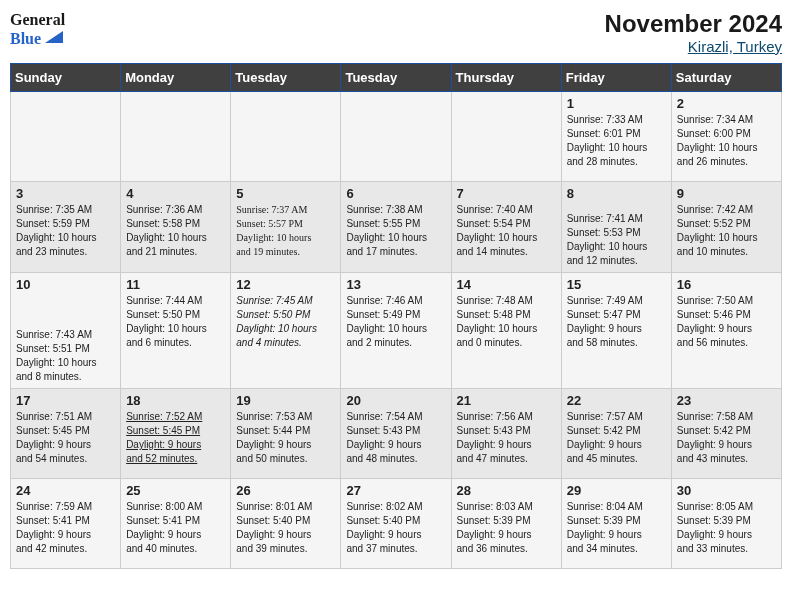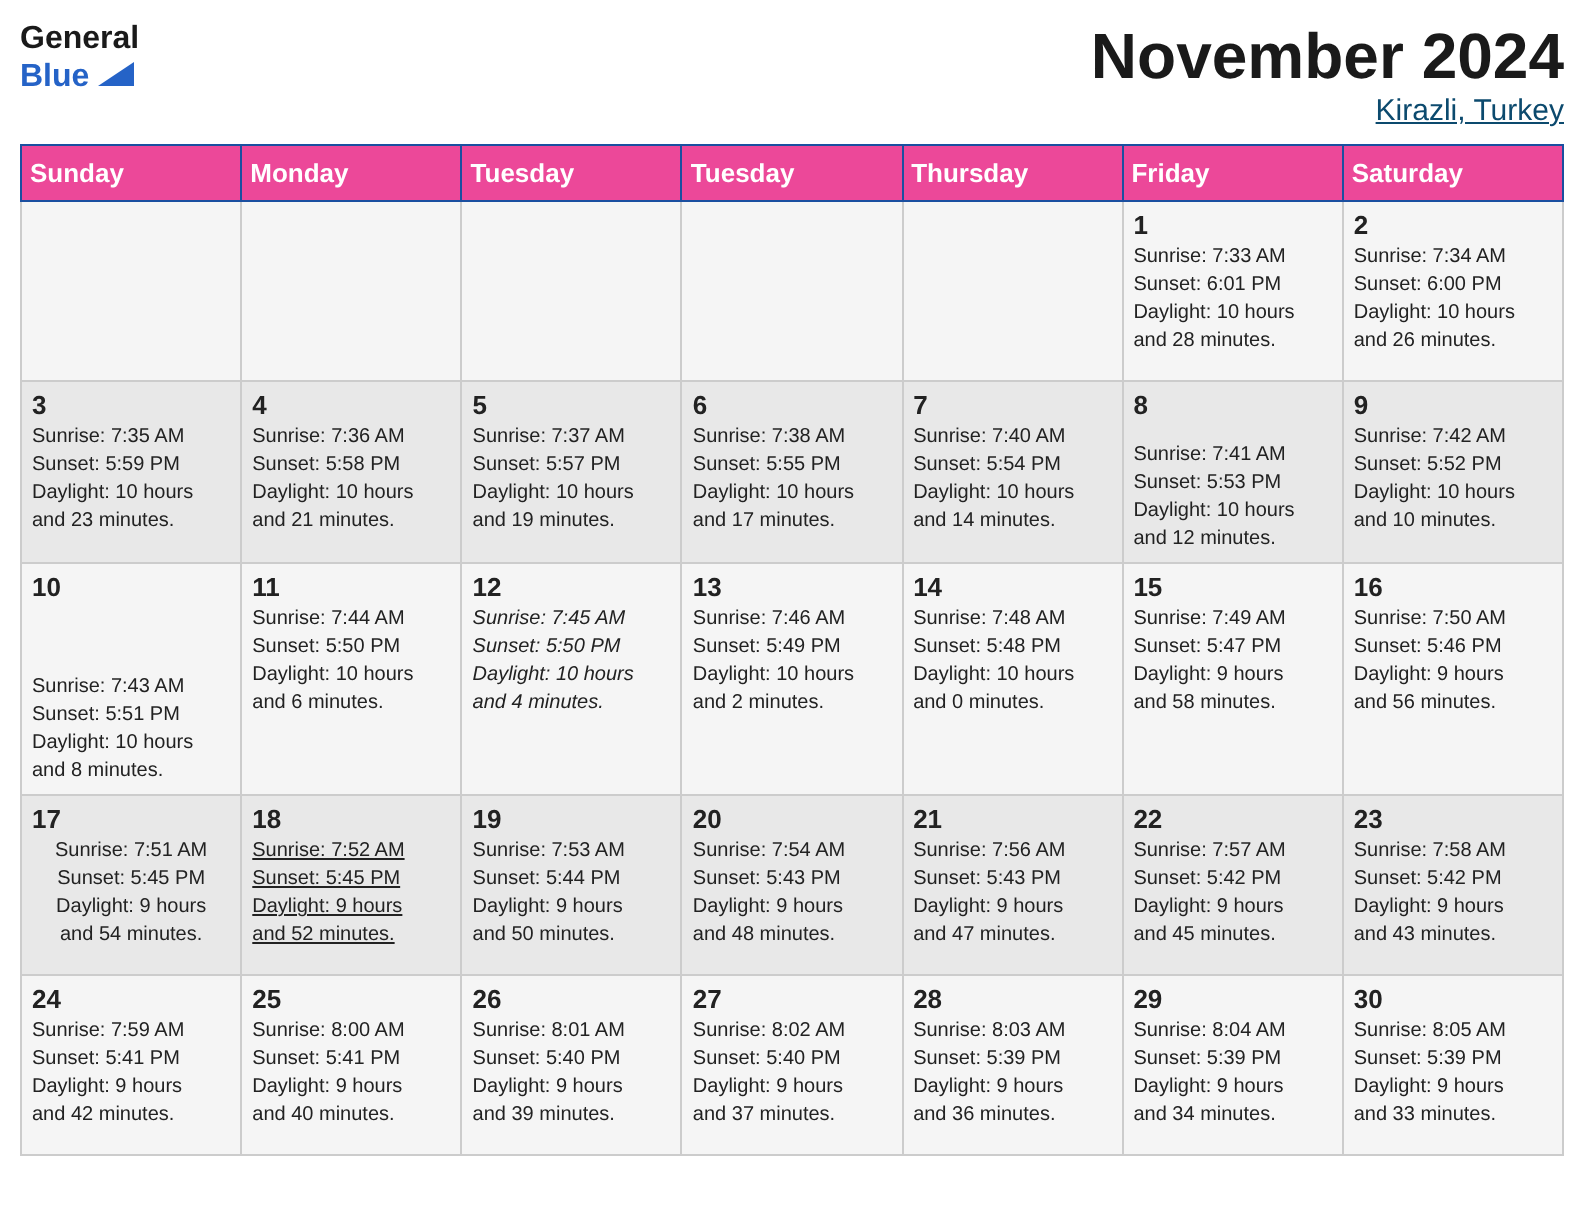--- a/index.html
+++ b/index.html
@@ -18,37 +18,37 @@
     }
     .logo {
       display: flex;
       align-items: center;
       gap: 4px;
     }
     .title-area {
       text-align: right;
     }
     .month-title {
-      font-size: 32px;
+      font-size: 24px;
       font-weight: bold;
       color: #1a1a1a;
       text-align: right;
     }
     .location {
       font-size: 15px;
       color: #0c4a6e;
       text-decoration: underline;
     }
     table {
       width: 100%;
       border-collapse: collapse;
       table-layout: fixed;
     }
     thead th {
-      background: #ec4899;
+      background: #404040;
       color: #fff;
       font-size: 13px;
       padding: 6px 4px;
       text-align: left;
       border: 1px solid #1a4fa0;
     }
     tbody td {
       vertical-align: top;
       border: 1px solid #ccc;
       padding: 4px 5px;
@@ -69,21 +69,21 @@
       line-height: 1.4;
       color: #222;
     }
     .empty-cell { background: #f5f5f5 !important; }
   </style>
 </head>
 <body>
 
 <div class="header-area">
   <div class="logo">
-    <div style="font-family:Liberation Sans, sans-serif;font-size:16px;font-weight:bold;line-height:1.2;">
+    <div style="font-family:Liberation Serif, serif;font-size:16px;font-weight:bold;line-height:1.2;">
       <div><span style="color:#1a1a1a;">General</span></div>
       <div style="display:flex;align-items:flex-start;gap:2px;">
         <span style="color:#2563c7;">Blue</span>
         <svg width="22" height="16" viewBox="0 0 22 16">
           <polygon points="2,14 20,2 20,14" fill="#2563c7"></polygon>
         </svg>
       </div>
     </div>
   </div>
   <div class="title-area">
@@ -136,21 +136,21 @@
         </td>
         <td>
           <span class="day-num">4</span>
           <div class="day-info" style="white-space: pre-line;">Sunrise: 7:36 AM
 Sunset: 5:58 PM
 Daylight: 10 hours
 and 21 minutes.</div>
         </td>
         <td>
           <span class="day-num">5</span>
-          <div class="day-info" style="white-space: pre-line;">Sunrise: 7:37 AM
+          <div class="day-info" style="white-space: pre-line; font-family: Liberation Serif, serif;">Sunrise: 7:37 AM
 Sunset: 5:57 PM
 Daylight: 10 hours
 and 19 minutes.</div>
         </td>
         <td>
           <span class="day-num">6</span>
           <div class="day-info" style="white-space: pre-line;">Sunrise: 7:38 AM
 Sunset: 5:55 PM
 Daylight: 10 hours
 and 17 minutes.</div>
@@ -224,21 +224,21 @@
           <span class="day-num">16</span>
           <div class="day-info" style="white-space: pre-line;">Sunrise: 7:50 AM
 Sunset: 5:46 PM
 Daylight: 9 hours
 and 56 minutes.</div>
         </td>
       </tr>
       <tr>
         <td>
           <span class="day-num">17</span>
-          <div class="day-info" style="white-space: pre-line; text-align: center;">Sunrise: 7:51 AM
+          <div class="day-info" style="white-space: pre-line;">Sunrise: 7:51 AM
 Sunset: 5:45 PM
 Daylight: 9 hours
 and 54 minutes.</div>
         </td>
         <td>
           <span class="day-num">18</span>
           <div class="day-info" style="white-space: pre-line; text-decoration: underline;">Sunrise: 7:52 AM
 Sunset: 5:45 PM
 Daylight: 9 hours
 and 52 minutes.</div>

